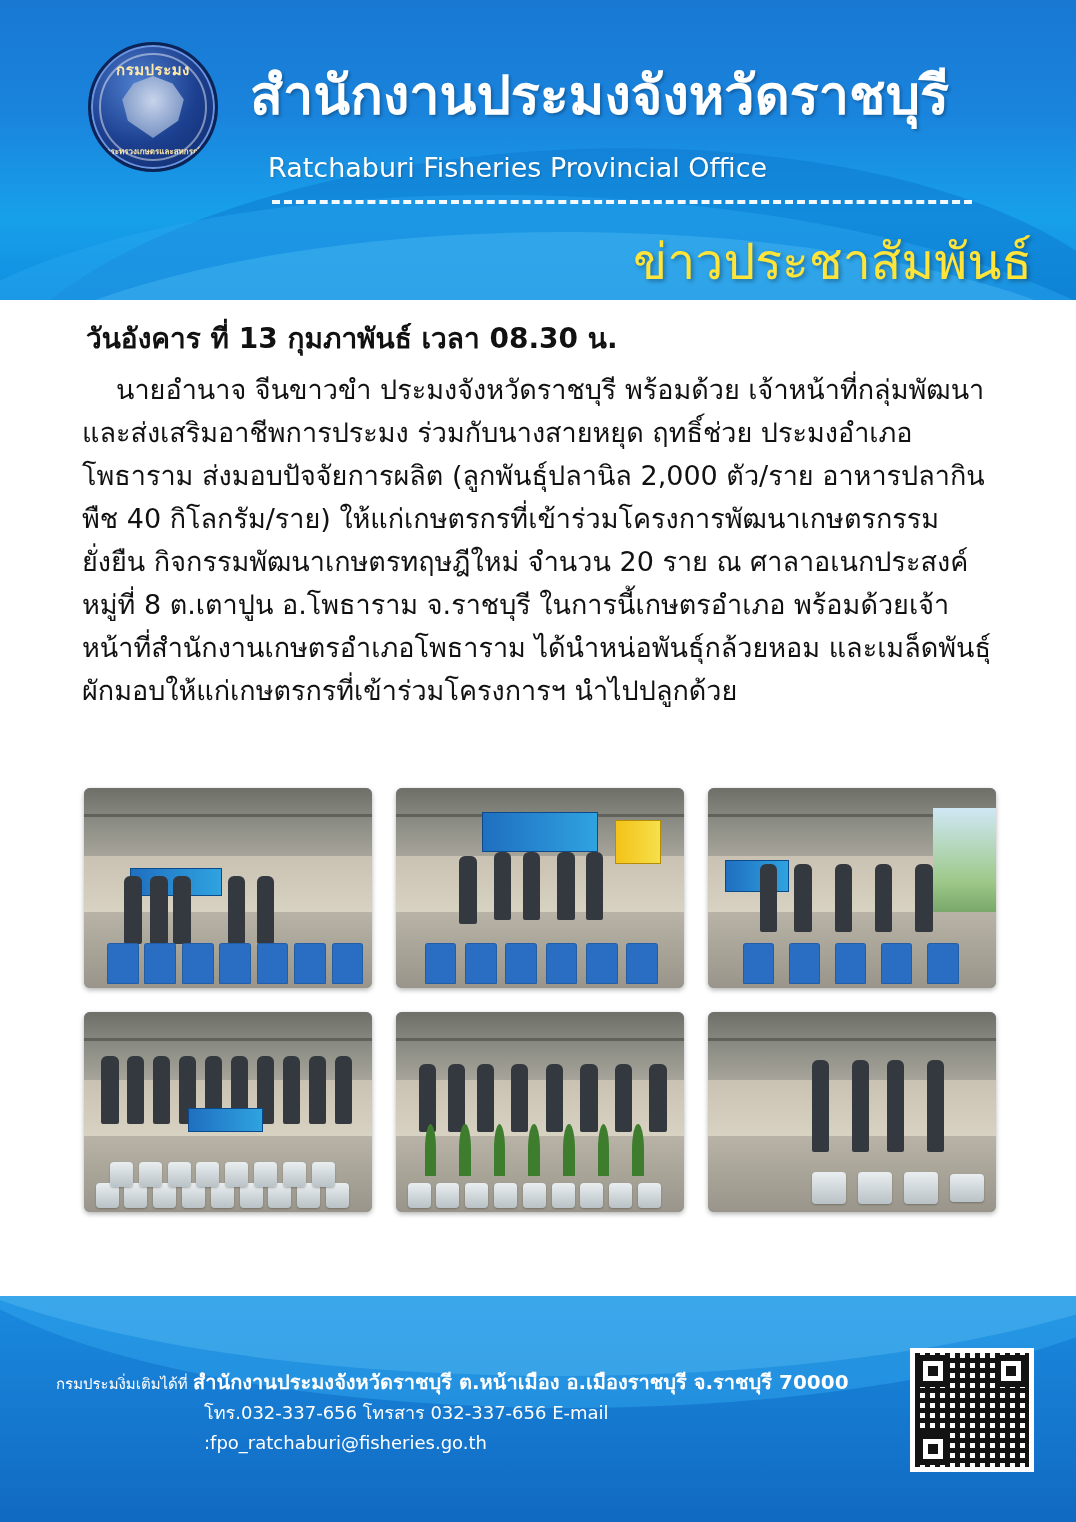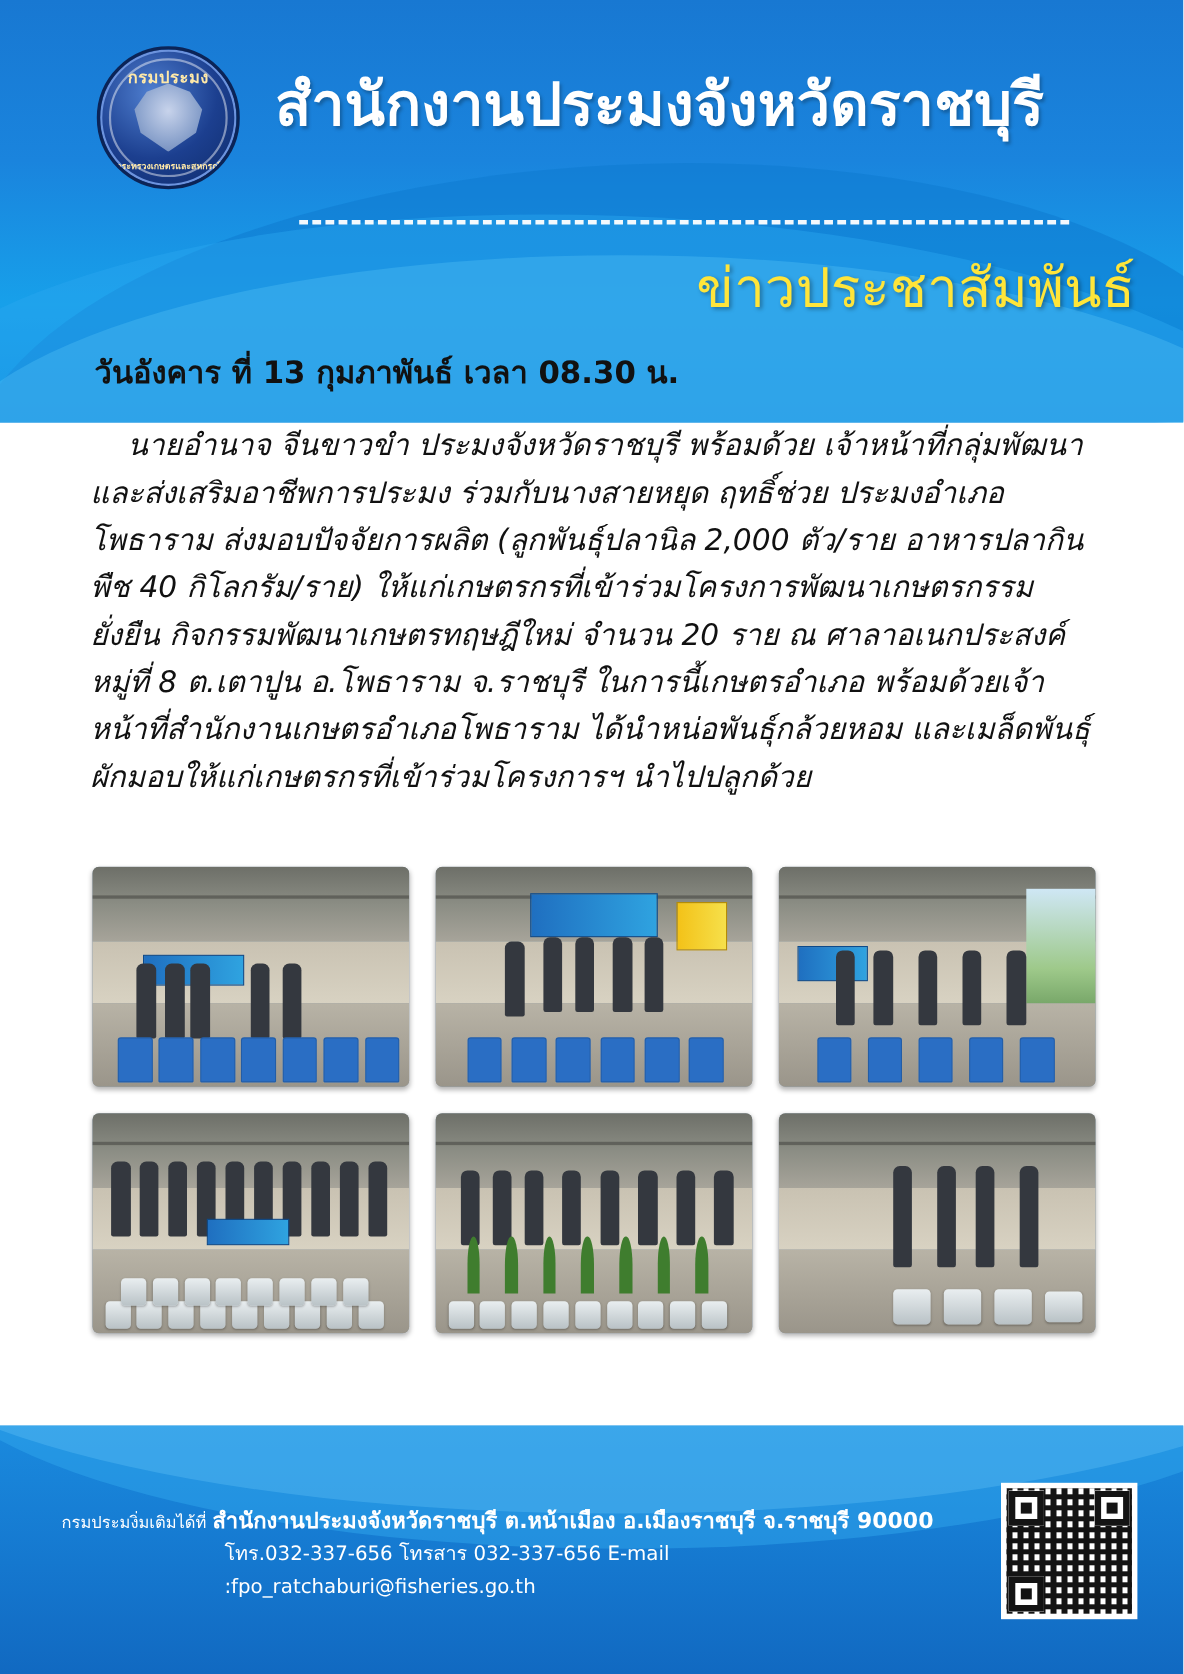--- a/index.html
+++ b/index.html
@@ -11,21 +11,21 @@
   }
   .page {
     position: relative;
     width: 1076px; height: 1522px;
     background: #ffffff;
     overflow: hidden;
   }
 
   
   .banner {
-    position: absolute; left: 0; top: 0; width: 1076px; height: 384px;
+    position: absolute; left: 0; top: 0; width: 1076px; height: 300px;
     background: linear-gradient(180deg, #1878d2 0%, #1a84dd 38%, #17a0ea 72%, #0f8fe0 100%);
     overflow: hidden;
   }
   .banner .wave1 {
     position: absolute; left: -40px; top: 150px; width: 1200px; height: 260px;
     background: #0e7ad0;
     border-radius: 50% 50% 0 0 / 100% 100% 0 0;
     opacity: .55;
     transform: rotate(-3deg);
   }
@@ -99,24 +99,23 @@
   
   .body-wrap {
     position: absolute; left: 0; top: 300px; width: 1076px;
   }
   .headline {
     margin: 16px 0 0 86px;
     font-size: 28px; font-weight: bold; color: #111;
     white-space: nowrap;
   }
   .paragraph {
-    margin: 24px 80px 0 82px;
+    margin: 8px 80px 0 82px;
     font-size: 27px; line-height: 43px; color: #111;
     text-align: left;
-    font-style: italic;
   }
   .paragraph .indent { display: inline-block; width: 34px; }
 
   
   .photos {
     position: absolute; left: 84px; top: 788px;
     width: 912px;
     display: grid;
     grid-template-columns: repeat(3, 288px);
     grid-template-rows: 200px 200px;
@@ -244,20 +243,21 @@
     <div class="wave3"></div>
 
     <div class="logo">
       <div class="ring"></div>
       <div class="top-txt">กรมประมง</div>
       <div class="emblem"></div>
       <div class="bot-txt">กระทรวงเกษตรและสหกรณ์</div>
     </div>
 
     <div class="org-th">สำนักงานประมงจังหวัดราชบุรี</div>
+    <div class="org-en">Ratchaburi Fisheries Provincial Office</div>
     <div class="dashline"></div>
     <div class="news-title">ข่าวประชาสัมพันธ์</div>
   </div>
 
   <div class="body-wrap">
     <div class="headline">วันอังคาร ที่ 13 กุมภาพันธ์ เวลา 08.30 น.</div>
     <div class="paragraph"><span class="indent"></span><span>นายอำนาจ  จีนขาวขำ ประมงจังหวัดราชบุรี พร้อมด้วย เจ้าหน้าที่กลุ่มพัฒนาและส่งเสริมอาชีพการประมง ร่วมกับนางสายหยุด  ฤทธิ์ช่วย ประมงอำเภอโพธาราม ส่งมอบปัจจัยการผลิต (ลูกพันธุ์ปลานิล 2,000 ตัว/ราย อาหารปลากินพืช 40 กิโลกรัม/ราย) ให้แก่เกษตรกรที่เข้าร่วมโครงการพัฒนาเกษตรกรรมยั่งยืน กิจกรรมพัฒนาเกษตรทฤษฎีใหม่ จำนวน 20 ราย ณ ศาลาอเนกประสงค์ หมู่ที่ 8 ต.เตาปูน อ.โพธาราม จ.ราชบุรี ในการนี้เกษตรอำเภอ พร้อมด้วยเจ้าหน้าที่สำนักงานเกษตรอำเภอโพธาราม ได้นำหน่อพันธุ์กล้วยหอม และเมล็ดพันธุ์ผักมอบให้แก่เกษตรกรที่เข้าร่วมโครงการฯ นำไปปลูกด้วย</span></div>
   </div>
 
   <div class="photos">
@@ -424,21 +424,21 @@
 
   </div>
 
   <div class="footer">
     <div class="fwave1"></div>
     <div class="fwave2"></div>
 
     <div class="footer-lines">
       <div class="fl1">
         <span class="small">กรมประมงิ่มเติมได้ที่</span>
-        <span class="big">สำนักงานประมงจังหวัดราชบุรี ต.หน้าเมือง อ.เมืองราชบุรี จ.ราชบุรี 90000</span>
+        <span class="big">สำนักงานประมงจังหวัดราชบุรี ต.หน้าเมือง อ.เมืองราชบุรี จ.ราชบุรี 70000</span>
       </div>
       <div class="fl2">โทร.032-337-656  โทรสาร 032-337-656  E-mail :fpo_ratchaburi@fisheries.go.th</div>
     </div>
 
     <div class="qr">
       <div class="grid">
         <div class="eye tl"></div>
         <div class="eye tr"></div>
         <div class="eye bl"></div>
       </div>

